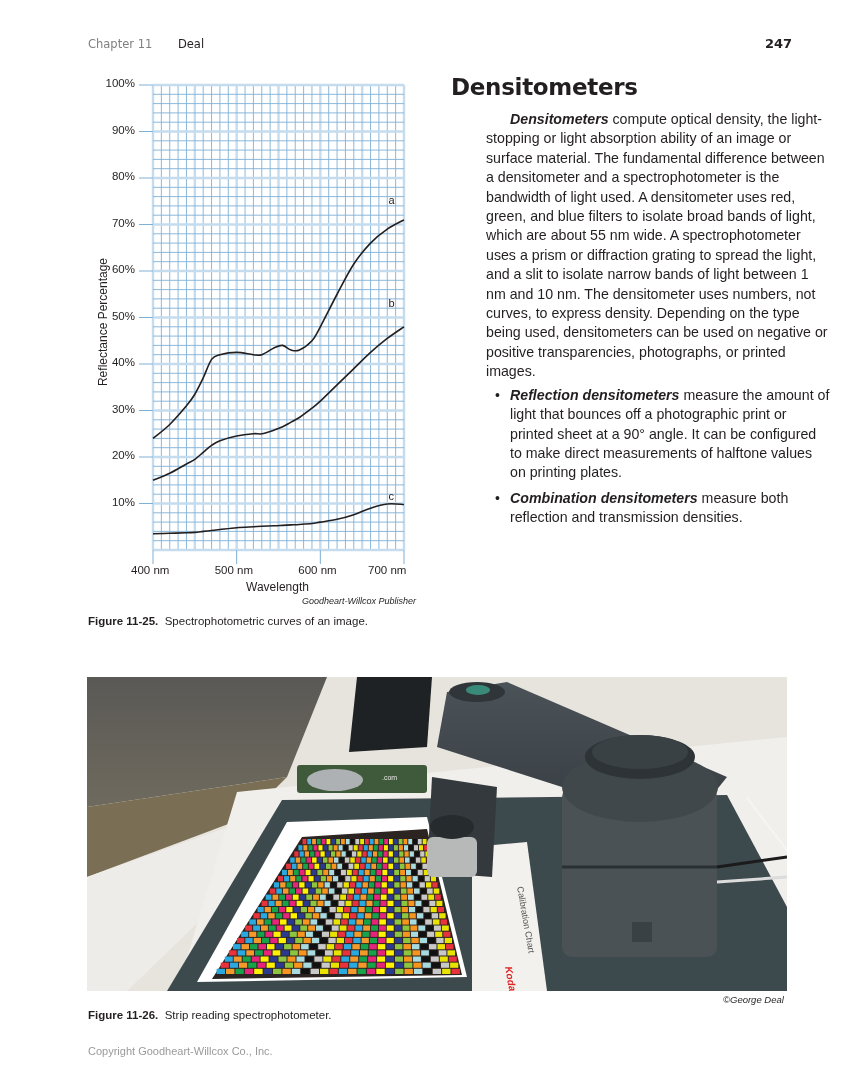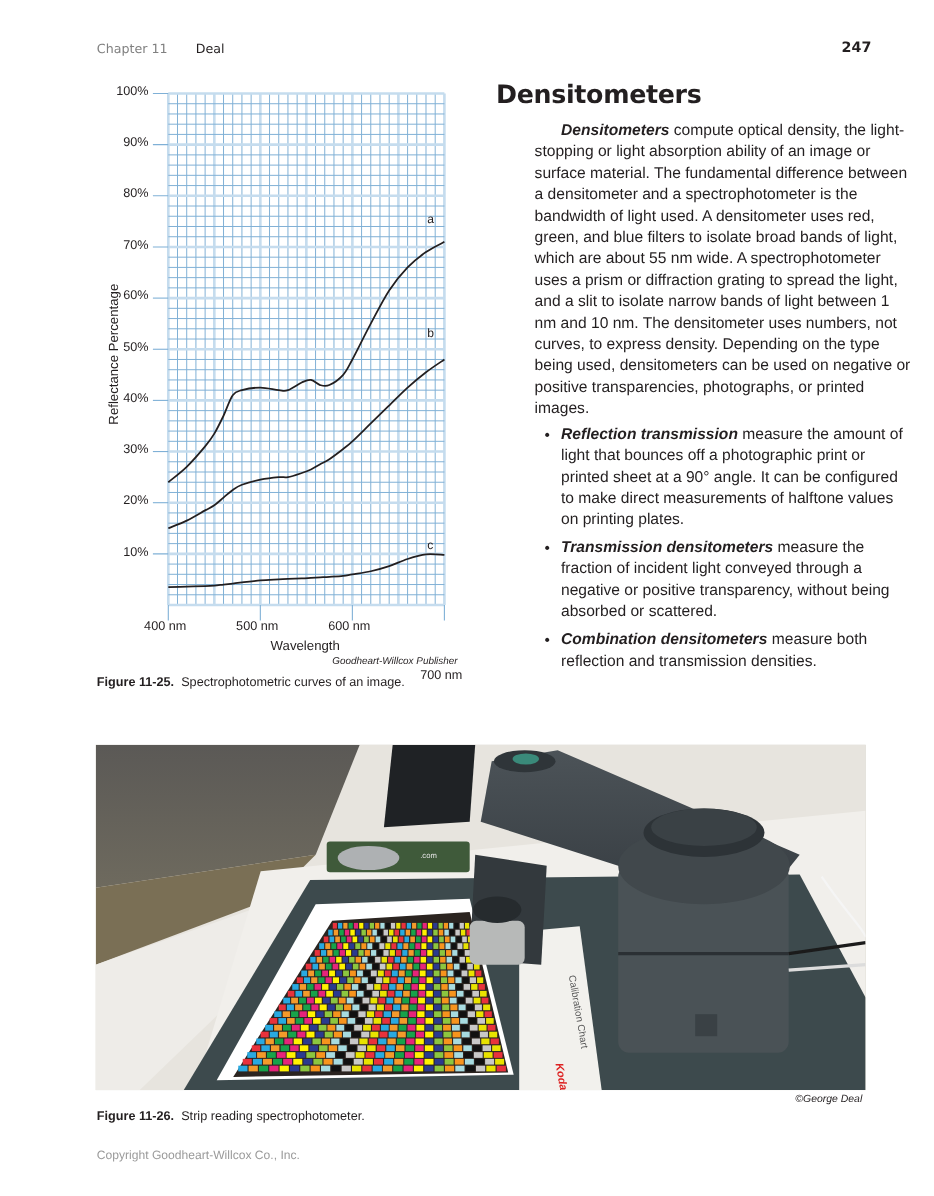--- a/index.html
+++ b/index.html
@@ -157,42 +157,41 @@
       <div class="ytick" style="left: -3px; top: 188px;">60%</div>
       <div class="ytick" style="left: -3px; top: 141.5px;">70%</div>
       <div class="ytick" style="left: -3px; top: 95px;">80%</div>
       <div class="ytick" style="left: -3px; top: 48.5px;">90%</div>
       <div class="ytick" style="left: -3px; top: 2px;">100%</div>
     </div>
   <div id="x-ticks">
       <div class="xtick" style="left: 51px; top: 489px;">400 nm</div>
       <div class="xtick" style="left: 134.667px; top: 489px;">500 nm</div>
       <div class="xtick" style="left: 218.333px; top: 489px;">600 nm</div>
-      <div class="xtick" style="left: 302px; top: 489px; margin-top: 44px;">700 nm</div>
+      <div class="xtick" style="left: 288px; top: 489px;">700 nm</div>
     </div>
   <div id="curve-labels">
       <div class="curve-label" style="left: 308.45px; top: 119.25px;">a</div>
       <div class="curve-label" style="left: 308.45px; top: 221.55px;">b</div>
       <div class="curve-label" style="left: 308.45px; top: 415.455px;">c</div>
     </div>
   <div class="ylabel">Reflectance Percentage</div>
   <div class="xlabel">Wavelength</div>
   <div class="credit1">Goodheart-Willcox Publisher</div>
 </div>
 <div class="fig-caption" style="left:88px; top:615px;">
   <b>Figure 11-25.</b>&nbsp;
   <span>Spectrophotometric curves of an image.</span>
 </div>
 
 <div class="h1">Densitometers</div>
 <div class="body-text">
   <p><span class="bi">Densitometers</span><span> compute optical density, the light-stopping or light absorption ability of an image or surface material. The fundamental difference between a densitometer and a spectrophotometer is the bandwidth of light used. A densitometer uses red, green, and blue filters to isolate broad bands of light, which are about 55 nm wide. A spectrophotometer uses a prism or diffraction grating to spread the light, and a slit to isolate narrow bands of light between 1 nm and 10 nm. The densitometer uses numbers, not curves, to express density. Depending on the type being used, densitometers can be used on negative or positive transparencies, photographs, or printed images.</span></p>
   <ul class="bullets">
-    <li><span class="bi">Reflection transmission</span><span> measure the amount of light that bounces off a photographic print or printed sheet at a 90° angle. It can be configured to make direct measurements of halftone values on printing plates.</span></li>
-    <li><span class="bi">Transmission densitometers</span><span> measure the fraction of incident light conveyed through a negative or positive transparency, without being absorbed or scattered.</span></li>
+    <li><span class="bi">Reflection densitometers</span><span> measure the amount of light that bounces off a photographic print or printed sheet at a 90° angle. It can be configured to make direct measurements of halftone values on printing plates.</span></li>
     <li><span class="bi">Combination densitometers</span><span> measure both reflection and transmission densities.</span></li>
   </ul>
 </div>
 
 <div class="photo">
   <svg width="700" height="314" viewBox="0 0 700 314">
     <defs>
       <linearGradient id="wall" x1="0" y1="0" x2="0" y2="1">
         <stop offset="0" stop-color="#5b5956"></stop>
           <stop offset="1" stop-color="#6e6a5e"></stop>

